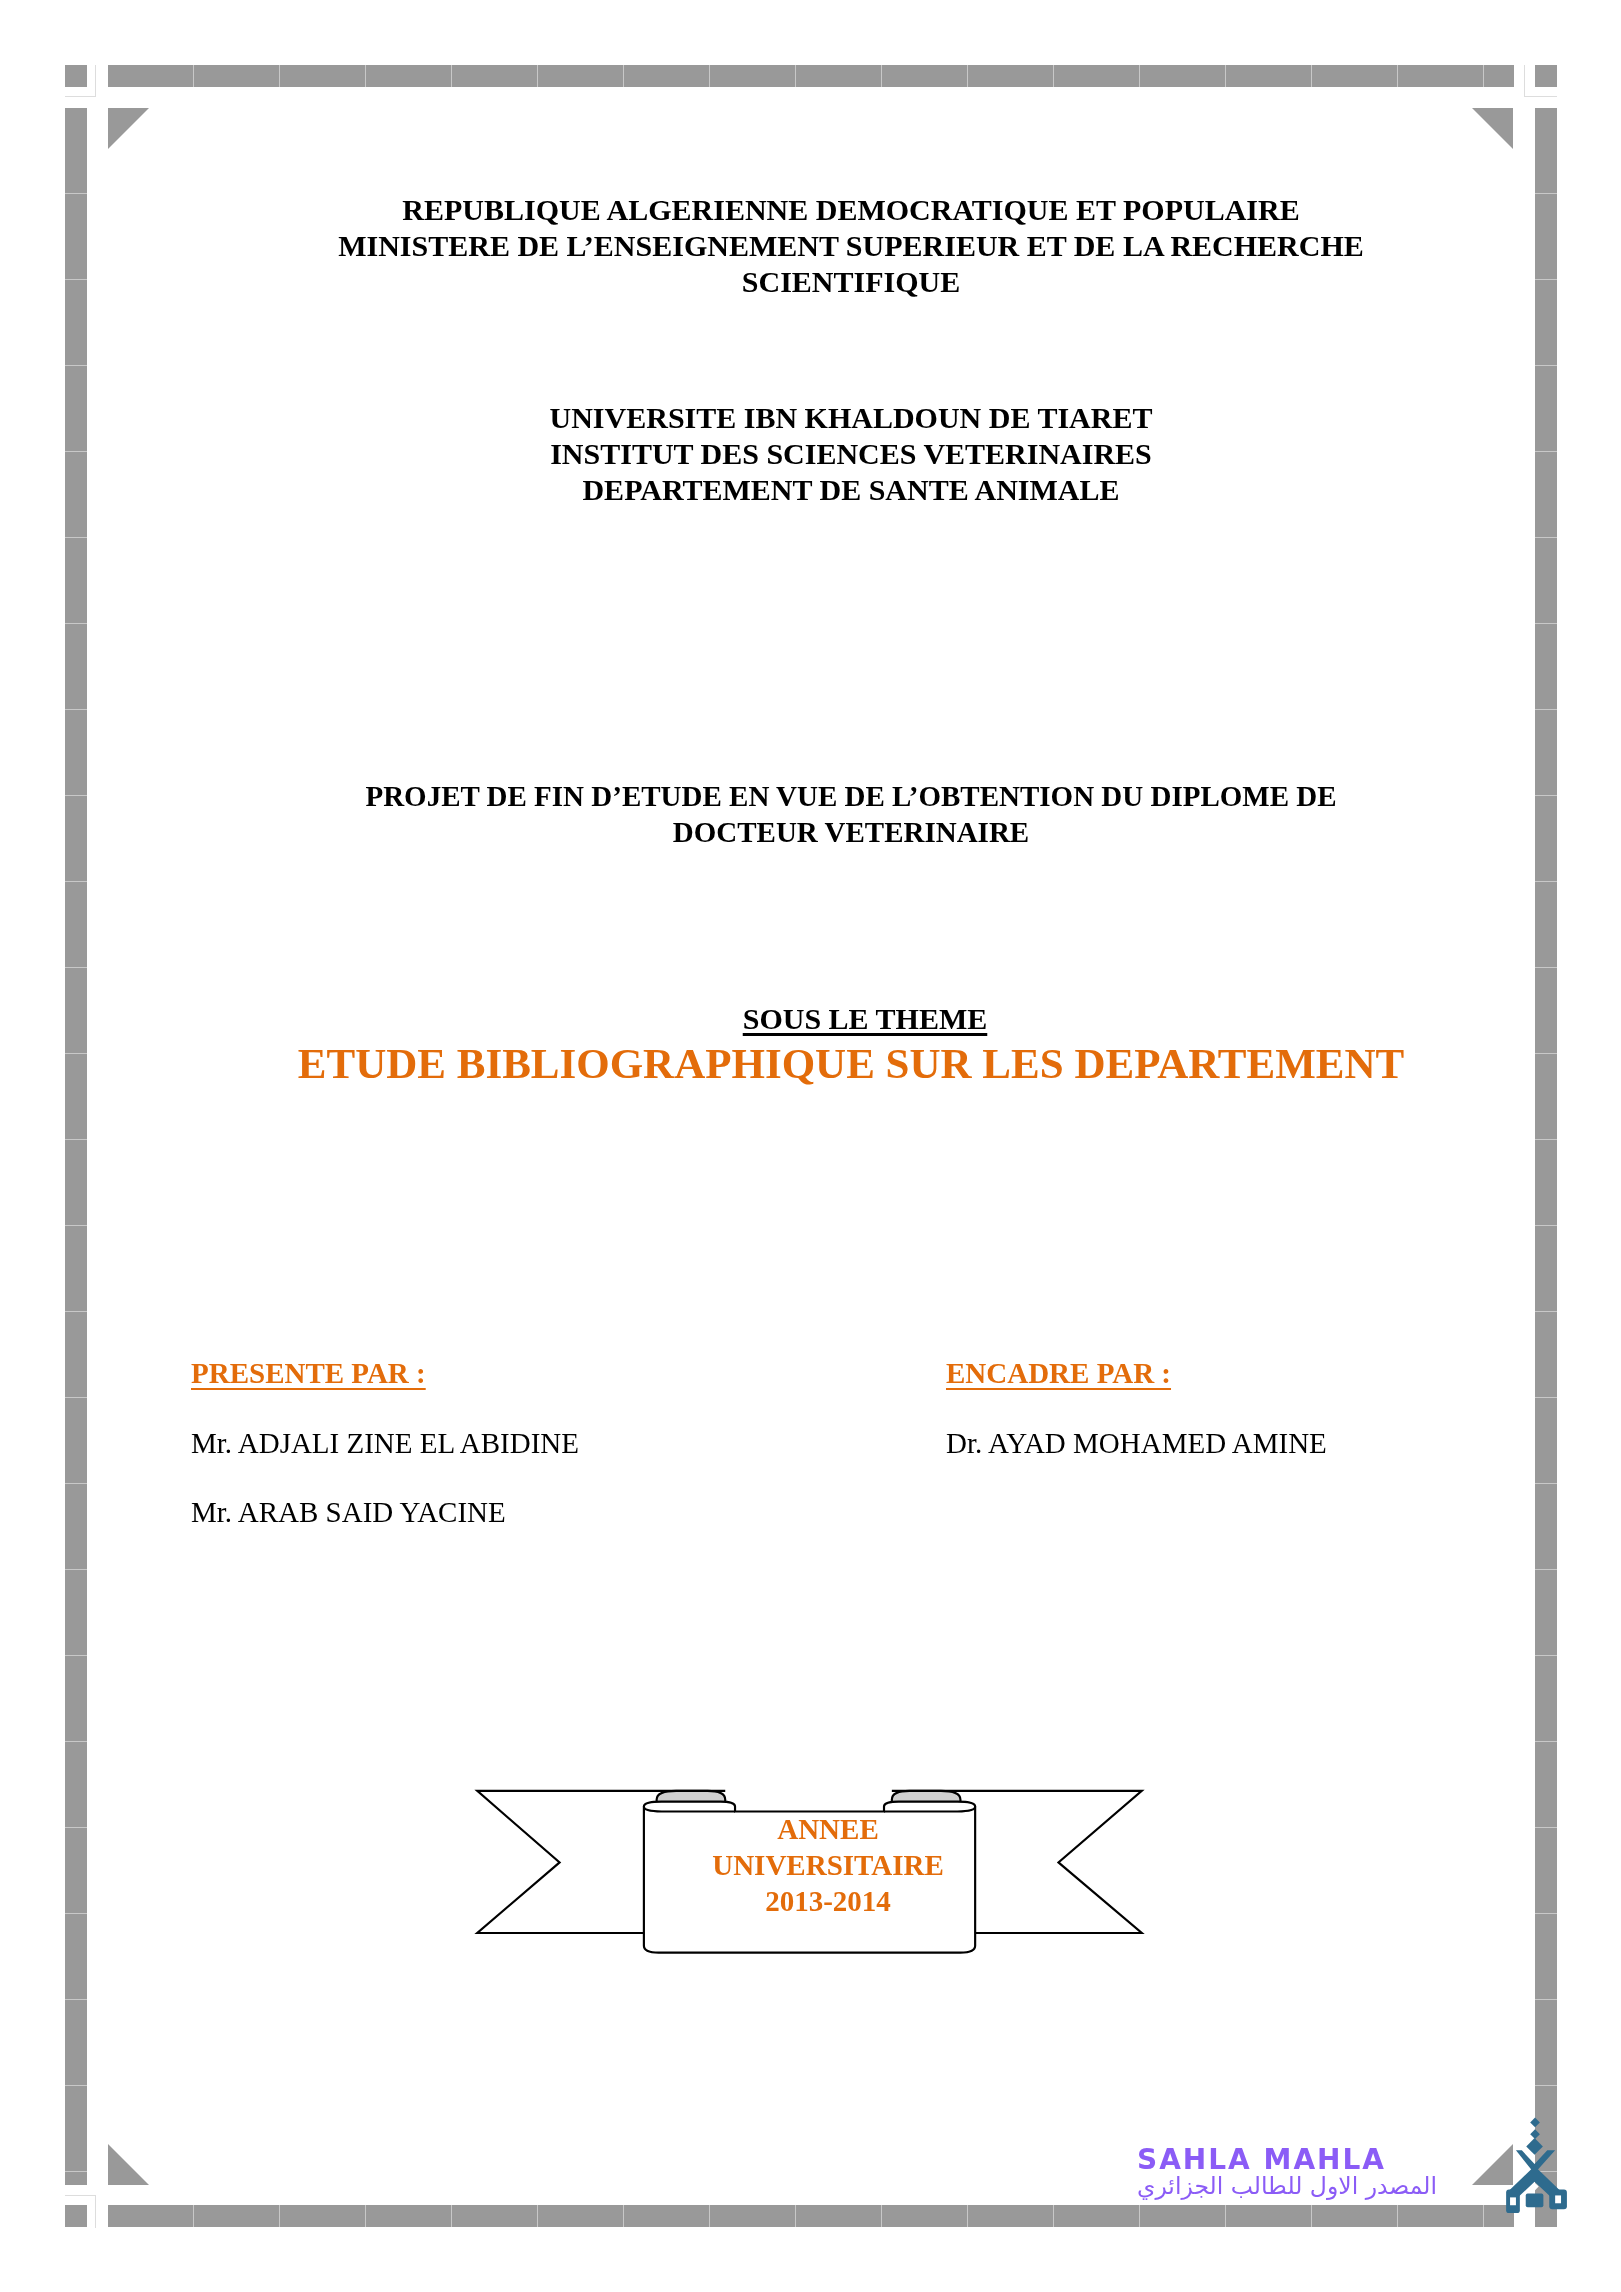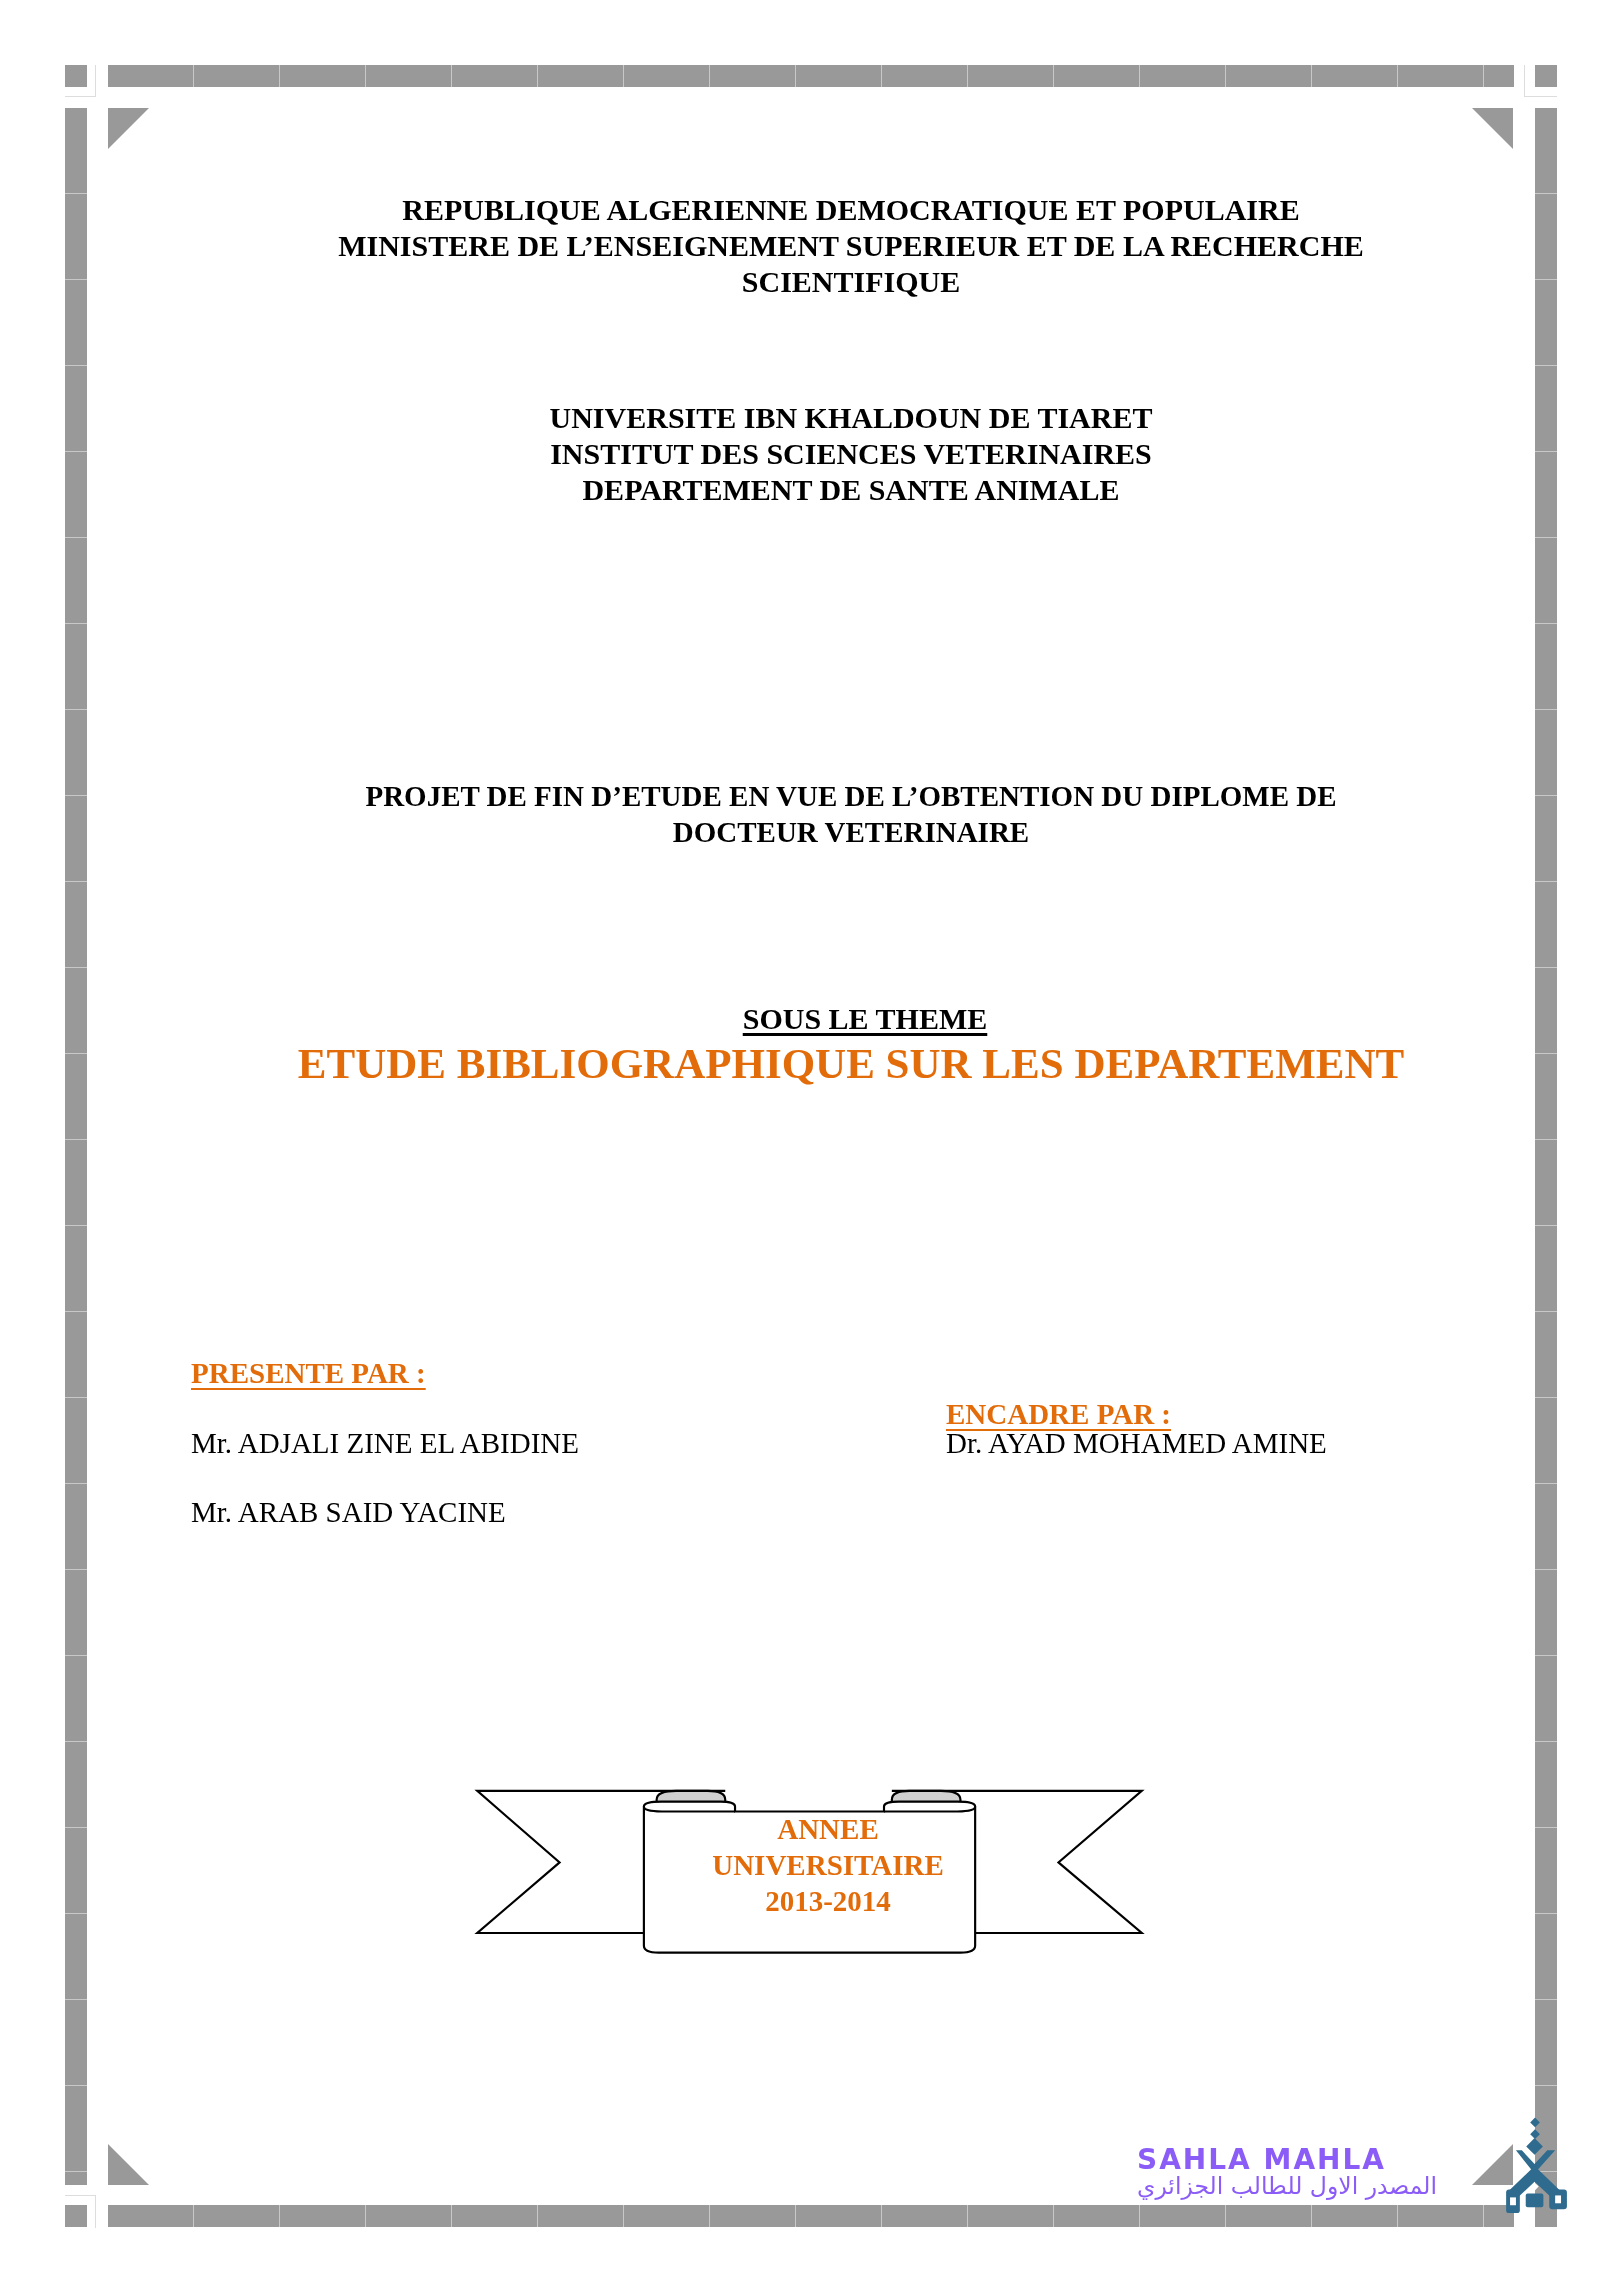--- a/index.html
+++ b/index.html
@@ -77,21 +77,21 @@
   <div class="theme-label">SOUS LE THEME</div>
 </div>
 <div class="center-block main-title" style="top:1037px;">
   <div>ETUDE BIBLIOGRAPHIQUE SUR LES DEPARTEMENT</div>
 </div>
 
 <div class="abs label-u" style="left:191px;top:1357px;">PRESENTE PAR :</div>
 <div class="abs person" style="left:191px;top:1427px;">Mr. ADJALI ZINE EL ABIDINE</div>
 <div class="abs person" style="left:191px;top:1496px;">Mr. ARAB SAID YACINE</div>
 
-<div class="abs label-u" style="left:946px;top:1357px;margin-top:41px;">ENCADRE PAR :</div>
+<div class="abs label-u" style="left:946px;top:1357px;">ENCADRE PAR :</div>
 <div class="abs person" style="left:946px;top:1427px;">Dr. AYAD MOHAMED AMINE</div>
 
 <svg class="abs" style="left:0;top:0;" width="1621" height="2293" viewBox="0 0 1654 2339">
   <g stroke="#000" stroke-width="2.2" fill="#ffffff" stroke-linejoin="miter">
 
     <path d="M740,1827 L487,1827 L571,1900 L487,1972 L657,1972"></path>
 
     <path d="M910,1827 L1165,1827 L1080,1900 L1165,1972 L995,1972"></path>
 
     <path d="M670,1843 L670,1836 Q670,1827 690,1827 L722,1827 Q740,1827 740,1836 L740,1850 L670,1850 Z" fill="#d0d0d0"></path>

